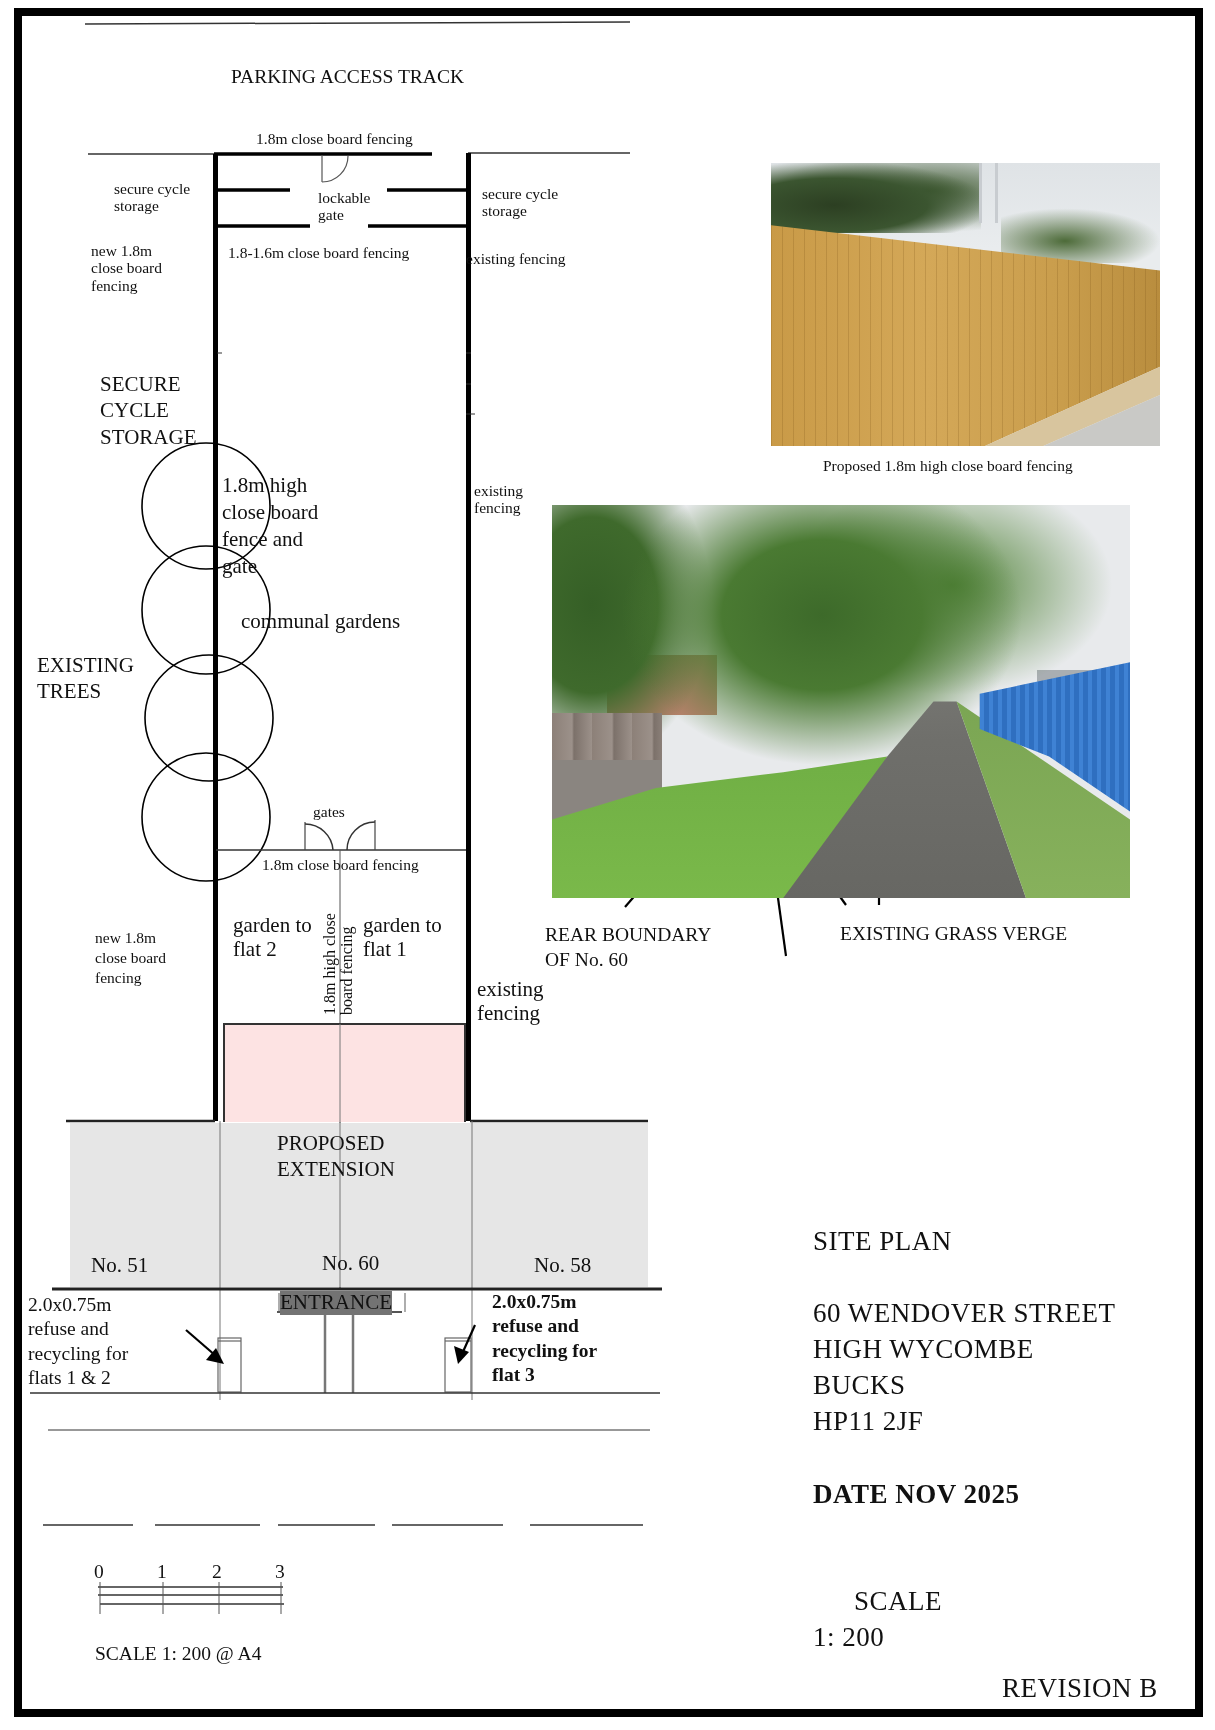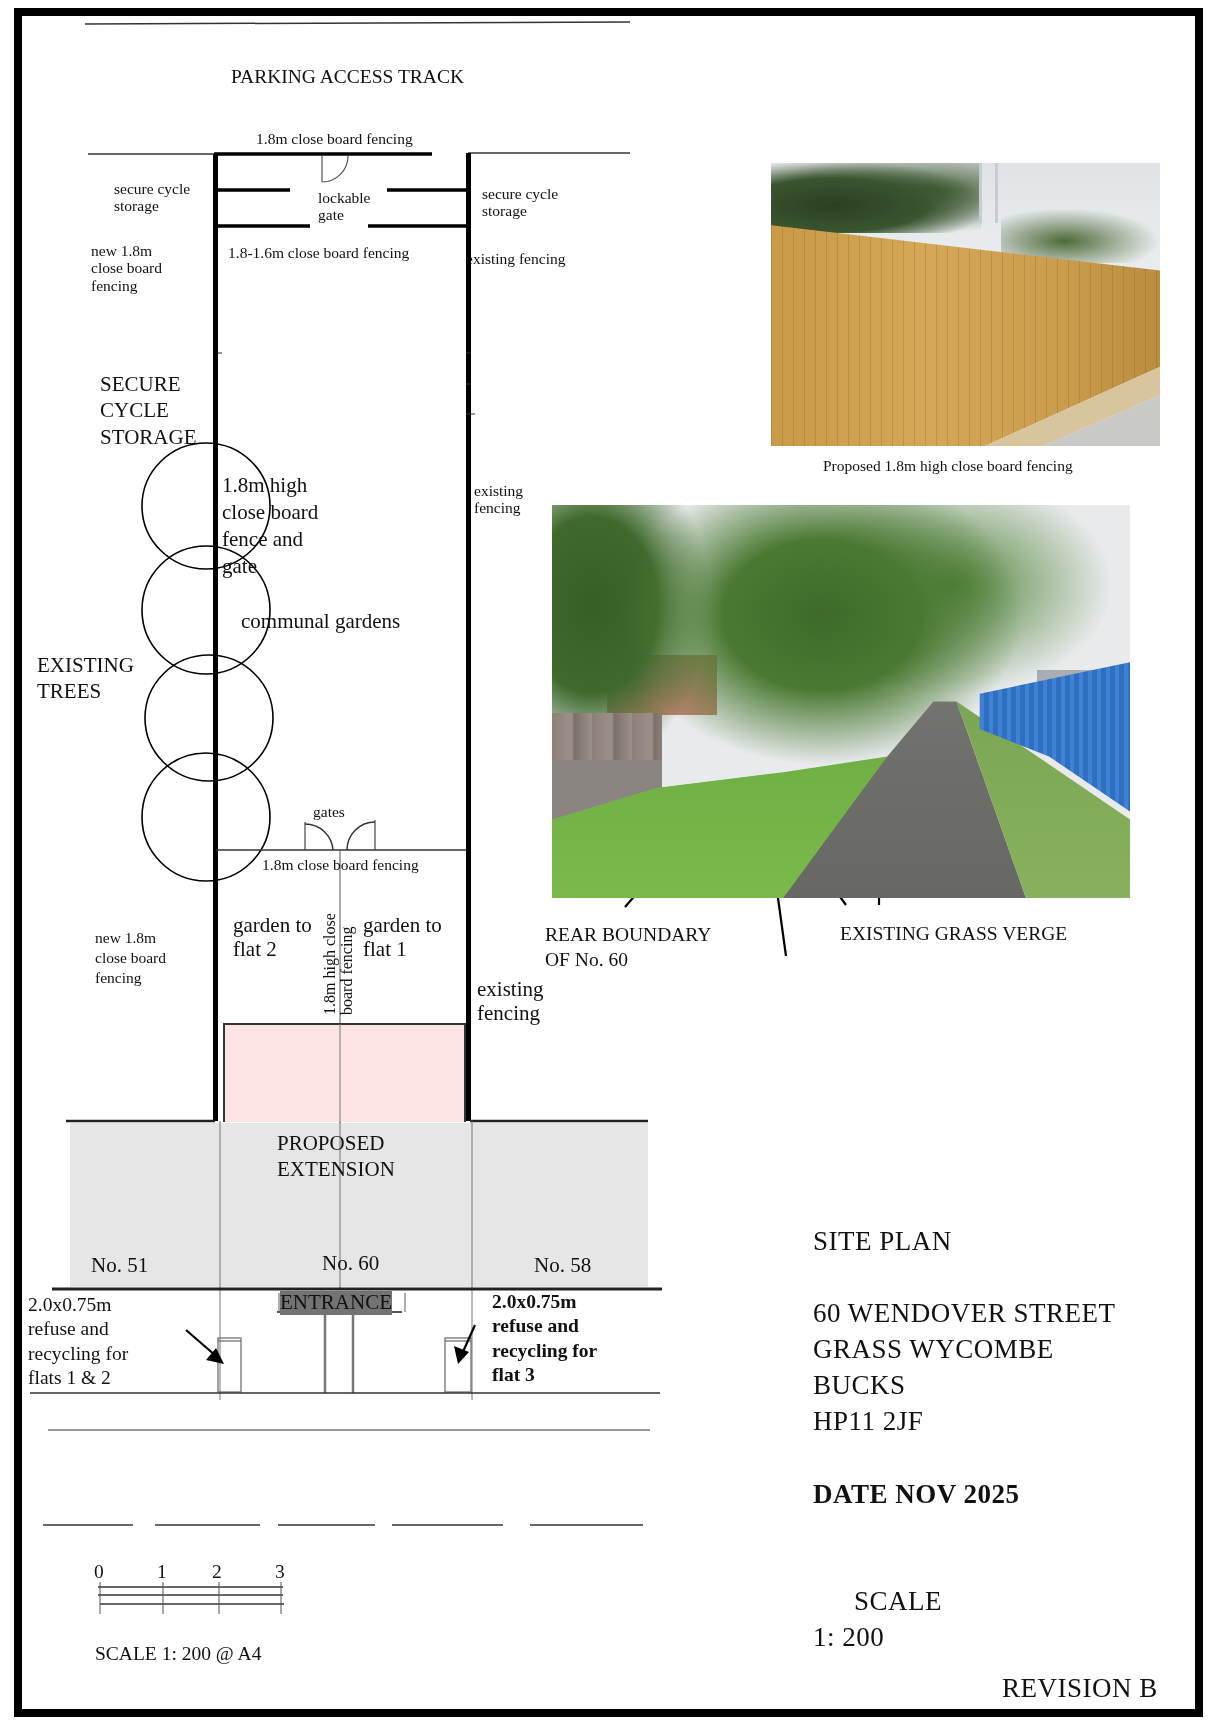--- a/index.html
+++ b/index.html
@@ -307,21 +307,21 @@
     <div class="verge"></div>
     <div class="bluefence"></div>
   </div>
 
   <div class="t wrap s19" style="left:545px; top:923px; line-height:1.28;">REAR BOUNDARY
 OF No. 60</div>
   <div class="t s19" style="left:840px; top:923px;">EXISTING GRASS VERGE</div>
 
   <div class="t s27" style="left:813px; top:1226px;">SITE PLAN</div>
   <div class="t s27" style="left:813px; top:1298px;">60 WENDOVER STREET</div>
-  <div class="t s27" style="left:813px; top:1334px;">GRASS WYCOMBE</div>
+  <div class="t s27" style="left:813px; top:1334px;">HIGH WYCOMBE</div>
   <div class="t s27" style="left:813px; top:1370px;">BUCKS</div>
   <div class="t s27" style="left:813px; top:1406px;">HP11 2JF</div>
   <div class="t s27 bold" style="left:813px; top:1479px;">DATE NOV 2025</div>
   <div class="t s27" style="left:854px; top:1586px;">SCALE</div>
   <div class="t s27" style="left:813px; top:1622px;">1: 200</div>
   <div class="t s27" style="left:1002px; top:1673px;">REVISION B</div>
 
 </div>
 
 </body></html>

